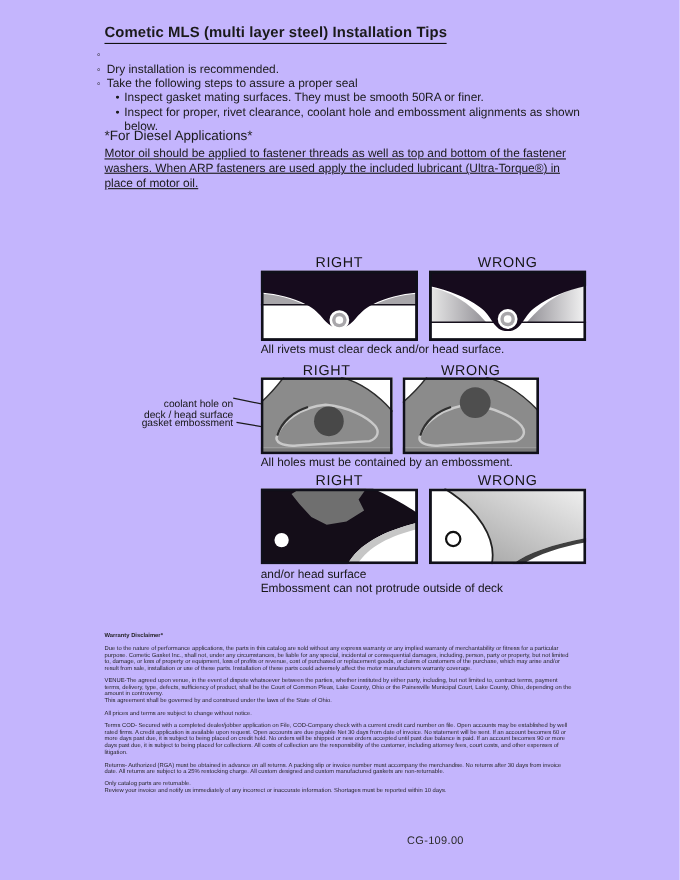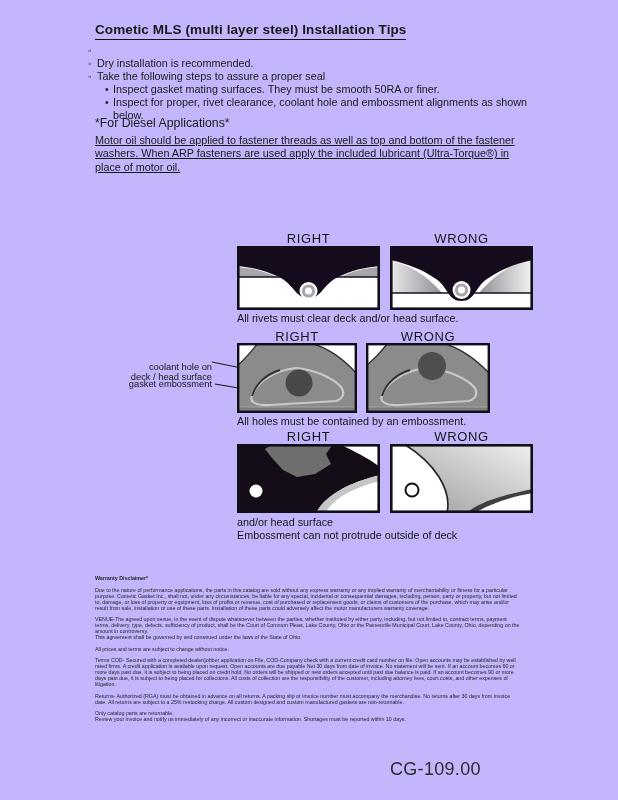--- a/index.html
+++ b/index.html
@@ -27,21 +27,21 @@
   .dbox svg{display:block;}
   .caption{position:absolute;font-size:10.8px;line-height:12.5px;color:#161616;}
   .annot{position:absolute;font-size:9.3px;line-height:10px;text-align:right;color:#161616;}
   .leader-svg{position:absolute;pointer-events:none;}
   
   .legal{position:absolute;left:95px;top:575px;width:427px;font-size:5.3px;line-height:6px;color:#1f1f1f;}
   .legal .lh{font-weight:bold;margin:0 0 5.5px 0;}
   .legal p{margin:0 0 5.5px 0;}
   .legal p.tight{margin:0;}
   
-  .partno{position:absolute;left:390px;top:759px;font-size:18px;color:#2b2b2b;letter-spacing:0.3px;}
+  .partno{position:absolute;left:370px;top:759px;font-size:10px;color:#2b2b2b;letter-spacing:0.3px;}
 </style>
 </head>
 <body>
 
 <div class="doc">
 
   <div class="title">Cometic MLS (multi layer steel) Installation Tips</div>
 
   <div class="intro">
     <div class="bullet-row">

